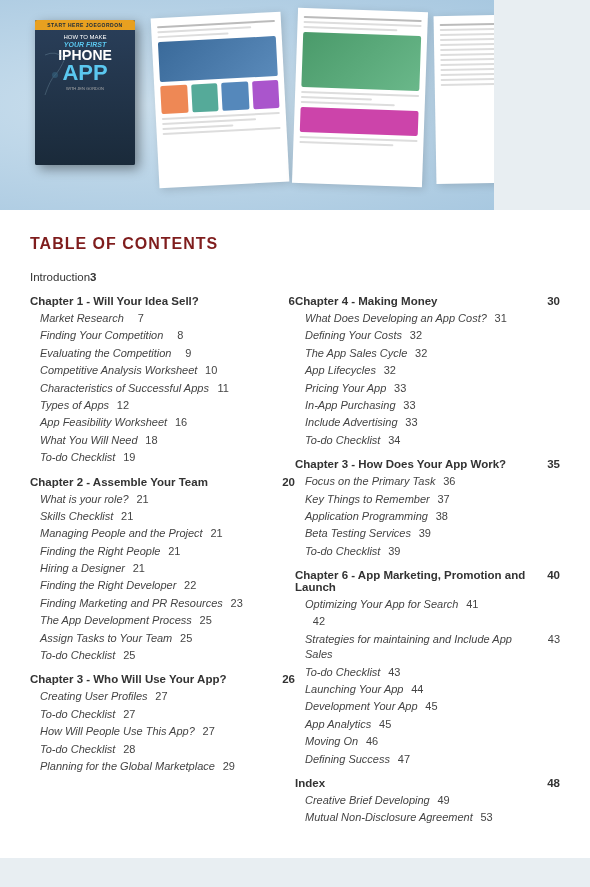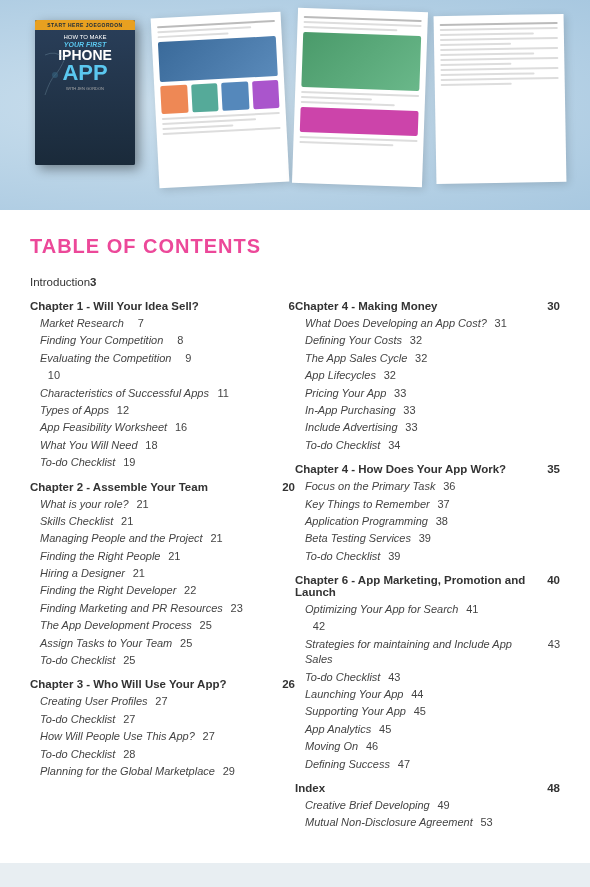--- a/index.html
+++ b/index.html
@@ -7,21 +7,21 @@
       width: 590px;
       min-height: 887px;
       background: #e8eef2;
       font-family: Arial, Helvetica, sans-serif;
       font-size: 12px;
       color: #333;
     }
 
     
     .book-display {
-      width: 590px;
+      width: 494px;
       height: 210px;
       background: linear-gradient(135deg, #b8d4e8 0%, #c5dced 40%, #d0e4f0 100%);
       position: relative;
       display: flex;
       align-items: center;
       justify-content: center;
       overflow: hidden;
     }
 
     .book-display::before {
@@ -177,23 +177,23 @@
       height: 40px;
     }
 
     
     .toc-container {
       background: #fff;
       padding: 25px 30px 30px 30px;
     }
 
     .toc-title {
-      font-size: 20px;
-      font-weight: bold;
-      color: #ec4899;
+      font-size: 16px;
+      font-weight: bold;
+      color: #7f1d1d;
       text-transform: uppercase;
       letter-spacing: 1px;
       margin-bottom: 18px;
       font-family: Arial, Helvetica, sans-serif;
     }
 
     .toc-intro {
       display: flex;
       justify-content: space-between;
       margin-bottom: 12px;
@@ -356,20 +356,21 @@
       </div>
         <div class="toc-item">
         <span class="toc-item-title">Finding Your Competition</span>
         <span class="toc-item-num">&nbsp;8</span>
       </div>
         <div class="toc-item">
         <span class="toc-item-title">Evaluating the Competition</span>
         <span class="toc-item-num">&nbsp;9</span>
       </div>
         <div class="toc-item">
+        <span class="toc-item-title">Competitive Analysis Worksheet</span>
         <span class="toc-item-num">&nbsp;10</span>
       </div>
         <div class="toc-item">
         <span class="toc-item-title">Characteristics of Successful Apps</span>
         <span class="toc-item-num">&nbsp;11</span>
       </div>
         <div class="toc-item">
         <span class="toc-item-title">Types of Apps</span>
         <span class="toc-item-num">&nbsp;12</span>
       </div>
@@ -486,21 +487,21 @@
       </div>
         <div class="toc-item">
         <span class="toc-item-title">Include Advertising</span>
         <span class="toc-item-num">&nbsp;33</span>
       </div>
         <div class="toc-item">
         <span class="toc-item-title">To-do Checklist</span>
         <span class="toc-item-num">&nbsp;34</span>
       </div>
         <div class="chapter-heading">
-      <span class="chapter-title">Chapter 4 - How Does Your App Work?</span>
+      <span class="chapter-title">Chapter 3 - How Does Your App Work?</span>
       <span class="chapter-num">&nbsp;35</span>
     </div>
         <div class="toc-item">
         <span class="toc-item-title">Focus on the Primary Task</span>
         <span class="toc-item-num">&nbsp;36</span>
       </div>
         <div class="toc-item">
         <span class="toc-item-title">Key Things to Remember</span>
         <span class="toc-item-num">&nbsp;37</span>
       </div>
@@ -533,21 +534,21 @@
       </div>
         <div class="toc-item">
         <span class="toc-item-title">To-do Checklist</span>
         <span class="toc-item-num">&nbsp;43</span>
       </div>
         <div class="toc-item">
         <span class="toc-item-title">Launching Your App</span>
         <span class="toc-item-num">&nbsp;44</span>
       </div>
         <div class="toc-item">
-        <span class="toc-item-title">Supporting Your App</span>
+        <span class="toc-item-title">Development Your App</span>
         <span class="toc-item-num">&nbsp;45</span>
       </div>
         <div class="toc-item">
         <span class="toc-item-title">App Analytics</span>
         <span class="toc-item-num">&nbsp;45</span>
       </div>
         <div class="toc-item">
         <span class="toc-item-title">Moving On</span>
         <span class="toc-item-num">&nbsp;46</span>
       </div>

